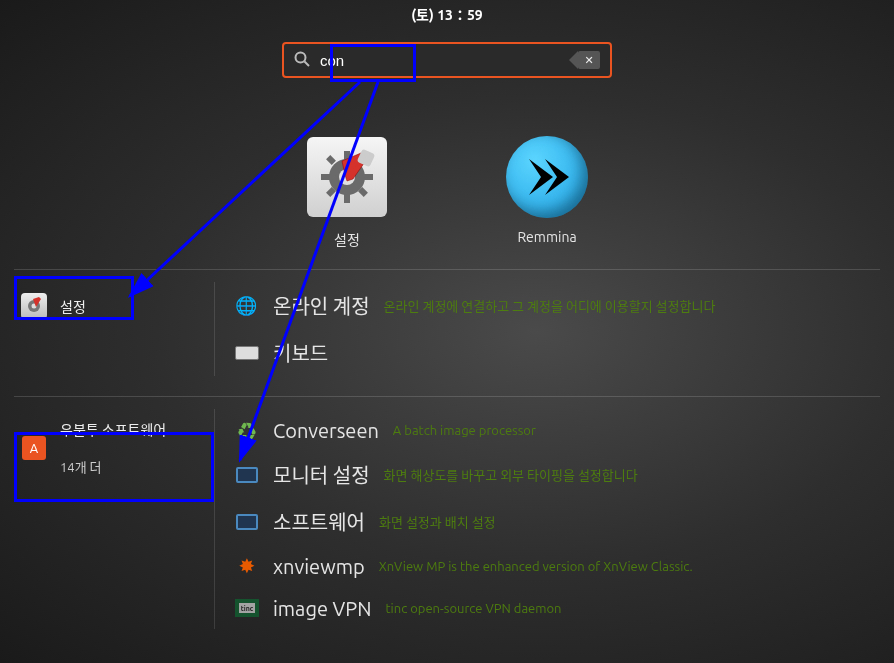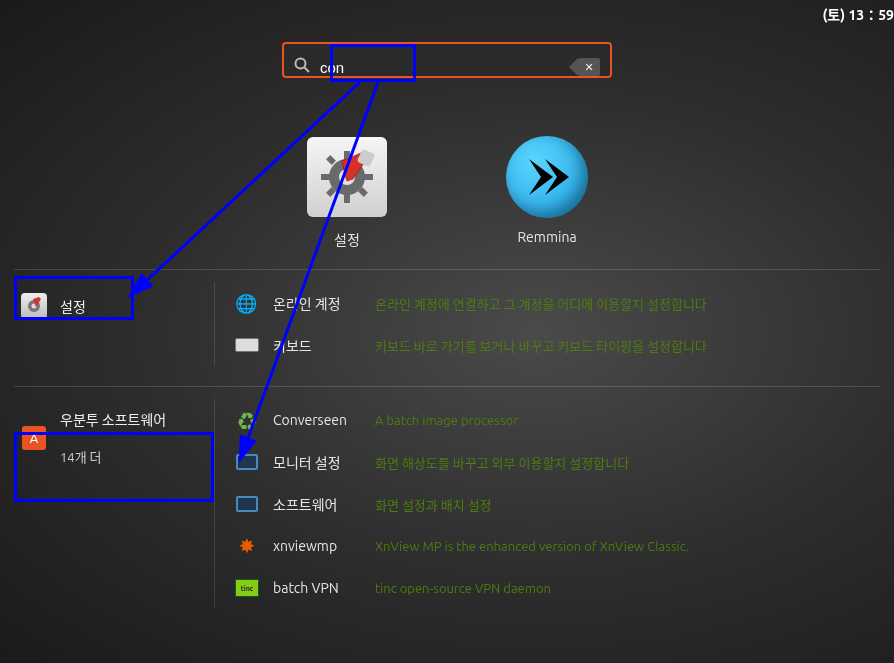--- a/index.html
+++ b/index.html
@@ -6,39 +6,39 @@
   body {
     width: 894px;
     height: 663px;
     background: radial-gradient(ellipse at 60% 50%, #4a4a4a 0%, #2e2e2e 50%, #1a1a1a 100%);
     font-family: "Ubuntu", "Noto Sans CJK KR", sans-serif;
     color: #ddd;
     overflow: hidden;
     position: relative;
   }
   .topbar {
-    text-align: right;
+    text-align: center;
     padding: 4px 0;
     font-size: 14px;
     color: #fff;
     font-weight: bold;
   }
   .searchwrap {
     display: flex;
     justify-content: center;
     margin-top: 14px;
   }
   .searchbox {
     width: 330px;
     height: 36px;
     background: #2a2a2a;
     border: 2px solid #e95420;
     border-radius: 4px;
     display: flex;
-    align-items: flex-end;
+    align-items: center;
     padding: 0 10px;
     gap: 10px;
     position: relative;
   }
   .searchbox .mag { color: #bbb; font-size: 14px; }
   .searchbox input {
     flex: 1;
     background: transparent;
     border: none;
     outline: none;
@@ -148,21 +148,21 @@
   }
   .rrow .ricon {
     width: 24px;
     height: 24px;
     display: flex;
     align-items: center;
     justify-content: center;
     flex-shrink: 0;
   }
   .rrow .rname {
-    font-size: 14px;
+    font-size: 20px;
     color: #e5e5e5;
     min-width: 88px;
   }
   .rrow .rdesc {
     font-size: 13px;
     color: #4d7c0f;
   }
 
   
   .gear-red {
@@ -209,21 +209,21 @@
     border-radius: 2px;
   }
   .globe { color:#3ba3e0; font-size:18px; }
   .access { color:#3a87d6; font-size:18px; }
   .recycle { color:#6fb84f; font-size:18px; }
   .monitor-mini {
     width:22px; height:16px; border:2px solid #4a89c0; background:#1f3550; border-radius:2px;
   }
   .xnfire { color:#e85a00; font-size:20px; }
   .tincbox {
-    width:24px; height:18px; background:#84cc16; border:1px solid #14532d; display:flex; align-items:center; justify-content:center; font-size:7px; color:#222; font-weight:bold;
+    width:24px; height:18px; background:#a3a3a3; border:4px solid #14532d; display:flex; align-items:center; justify-content:center; font-size:7px; color:#222; font-weight:bold;
   }
   .ubuntu-bag {
     width:24px; height:24px; background:#e95420; border-radius:3px; display:flex; align-items:center; justify-content:center; color:#fff; font-size:13px;
   }
   .gear-sm {
     width:26px; height:26px; background:linear-gradient(#eee,#bbb); border-radius:4px; display:flex; align-items:center; justify-content:center;
   }
 </style>
 </head>
 <body>
@@ -304,21 +304,20 @@
     <div class="rrow">
       <span class="ricon globe">🌐</span>
       <span class="rname">온라인 계정</span>
       <span class="rdesc">온라인 계정에 연결하고 그 계정을 어디에 이용할지 설정합니다</span>
     </div>
     <div class="rrow">
       <span class="ricon">
           <div class="kb-mini"></div>
         </span>
       <span class="rname">키보드</span>
-      <span class="rdesc">키보드 바로 가기를 보거나 바꾸고 키보드 타이핑을 설정합니다</span>
     </div>
   </div>
 </div>
 
 <div class="divider"></div>
 
 <div class="section">
   <div class="section-left">
     <div class="smicon">
         <div class="ubuntu-bag">A</div>
@@ -332,39 +331,39 @@
     <div class="rrow">
       <span class="ricon recycle">♻</span>
       <span class="rname">Converseen</span>
       <span class="rdesc">A batch image processor</span>
     </div>
     <div class="rrow">
       <span class="ricon">
           <div class="monitor-mini"></div>
         </span>
       <span class="rname">모니터 설정</span>
-      <span class="rdesc">화면 해상도를 바꾸고 외부 이용할지 설정합니다</span>
+      <span class="rdesc">화면 해상도를 바꾸고 외부 타이핑을 설정합니다</span>
     </div>
     <div class="rrow">
       <span class="ricon">
           <div class="monitor-mini"></div>
         </span>
       <span class="rname">소프트웨어</span>
       <span class="rdesc">화면 설정과 배치 설정</span>
     </div>
     <div class="rrow">
       <span class="ricon xnfire">✸</span>
       <span class="rname">xnviewmp</span>
       <span class="rdesc">XnView MP is the enhanced version of XnView Classic.</span>
     </div>
     <div class="rrow">
       <span class="ricon">
           <div class="tincbox">tinc</div>
         </span>
-      <span class="rname">batch VPN</span>
+      <span class="rname">image VPN</span>
       <span class="rdesc">tinc open-source VPN daemon</span>
     </div>
   </div>
 </div>
 
 <div class="annot-box" style="left:330px; top:44px; width:86px; height:38px;"></div>
 <div class="annot-box" style="left:14px; top:276px; width:120px; height:44px;"></div>
 <div class="annot-box" style="left:14px; top:432px; width:200px; height:70px;"></div>
 
 <svg class="arrow-svg" width="894" height="663">

